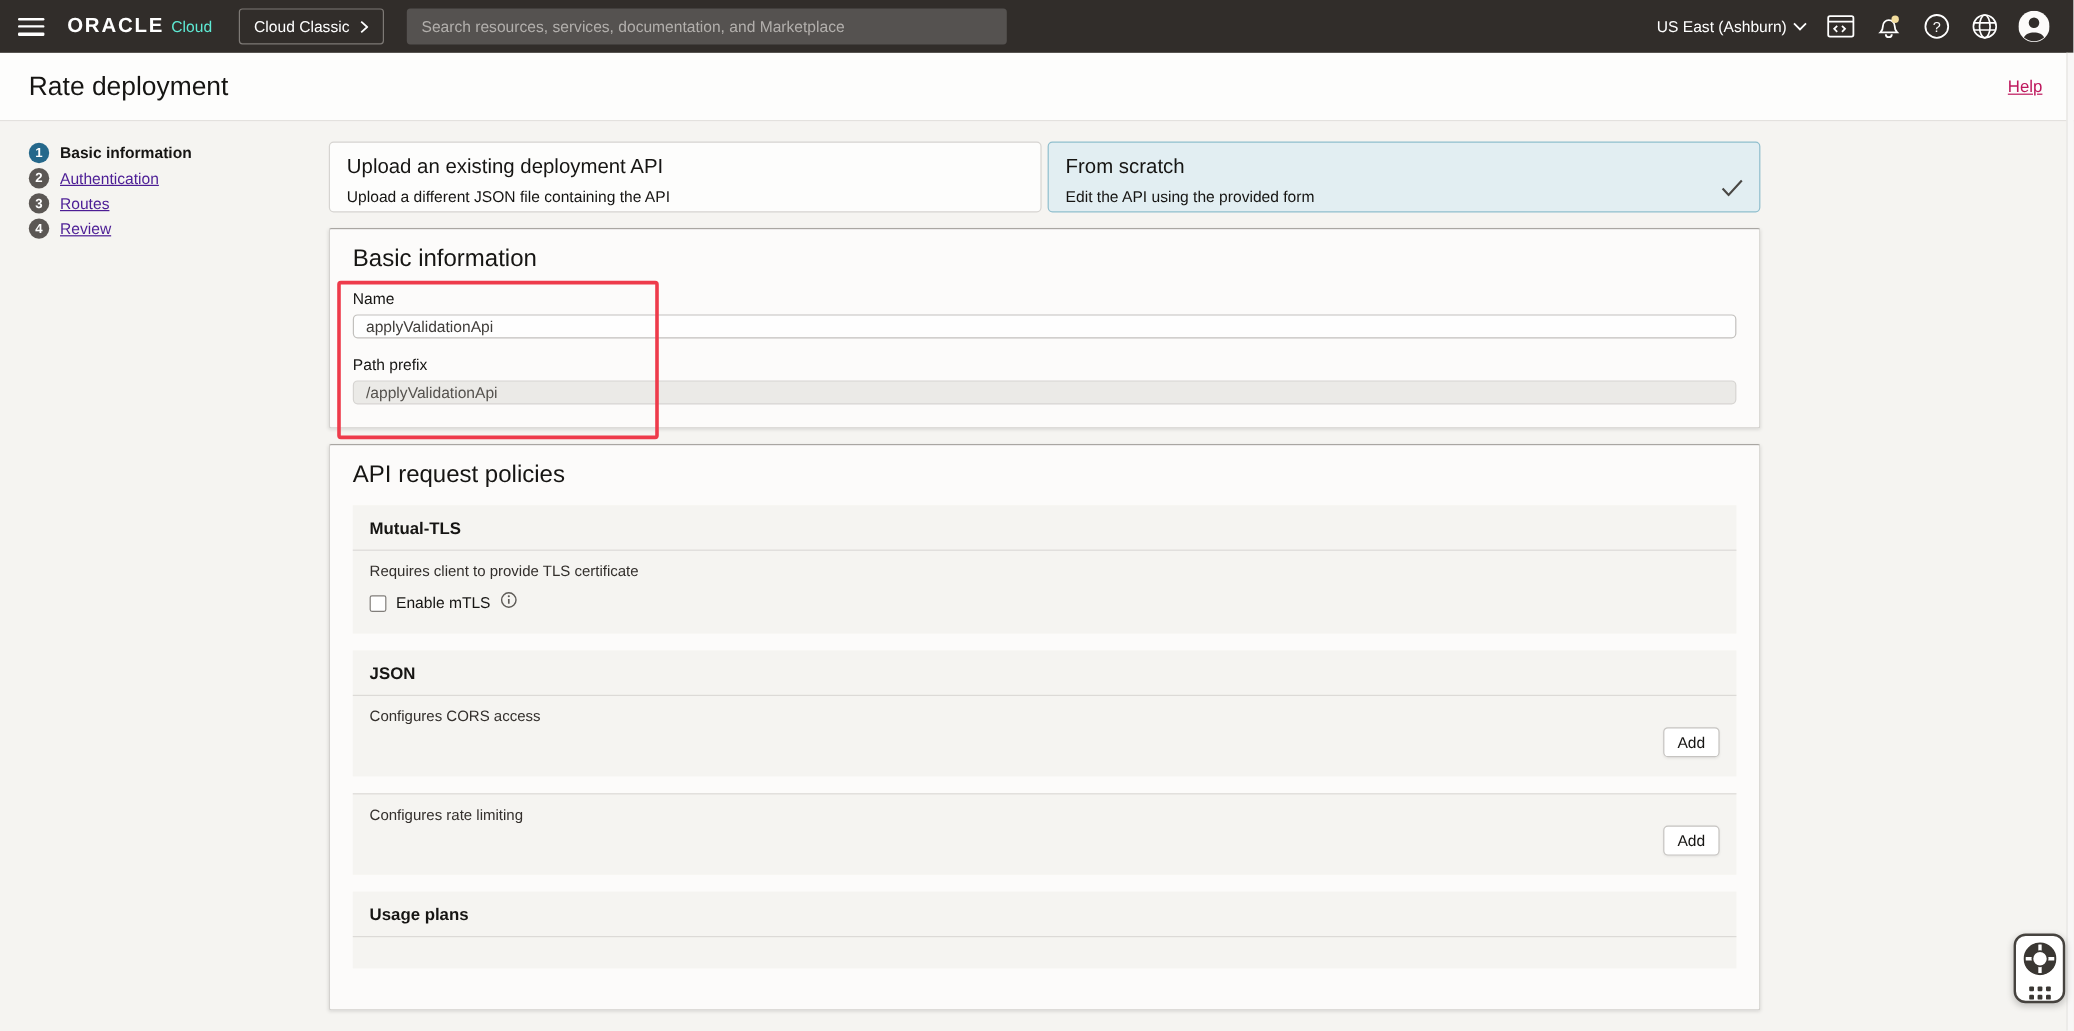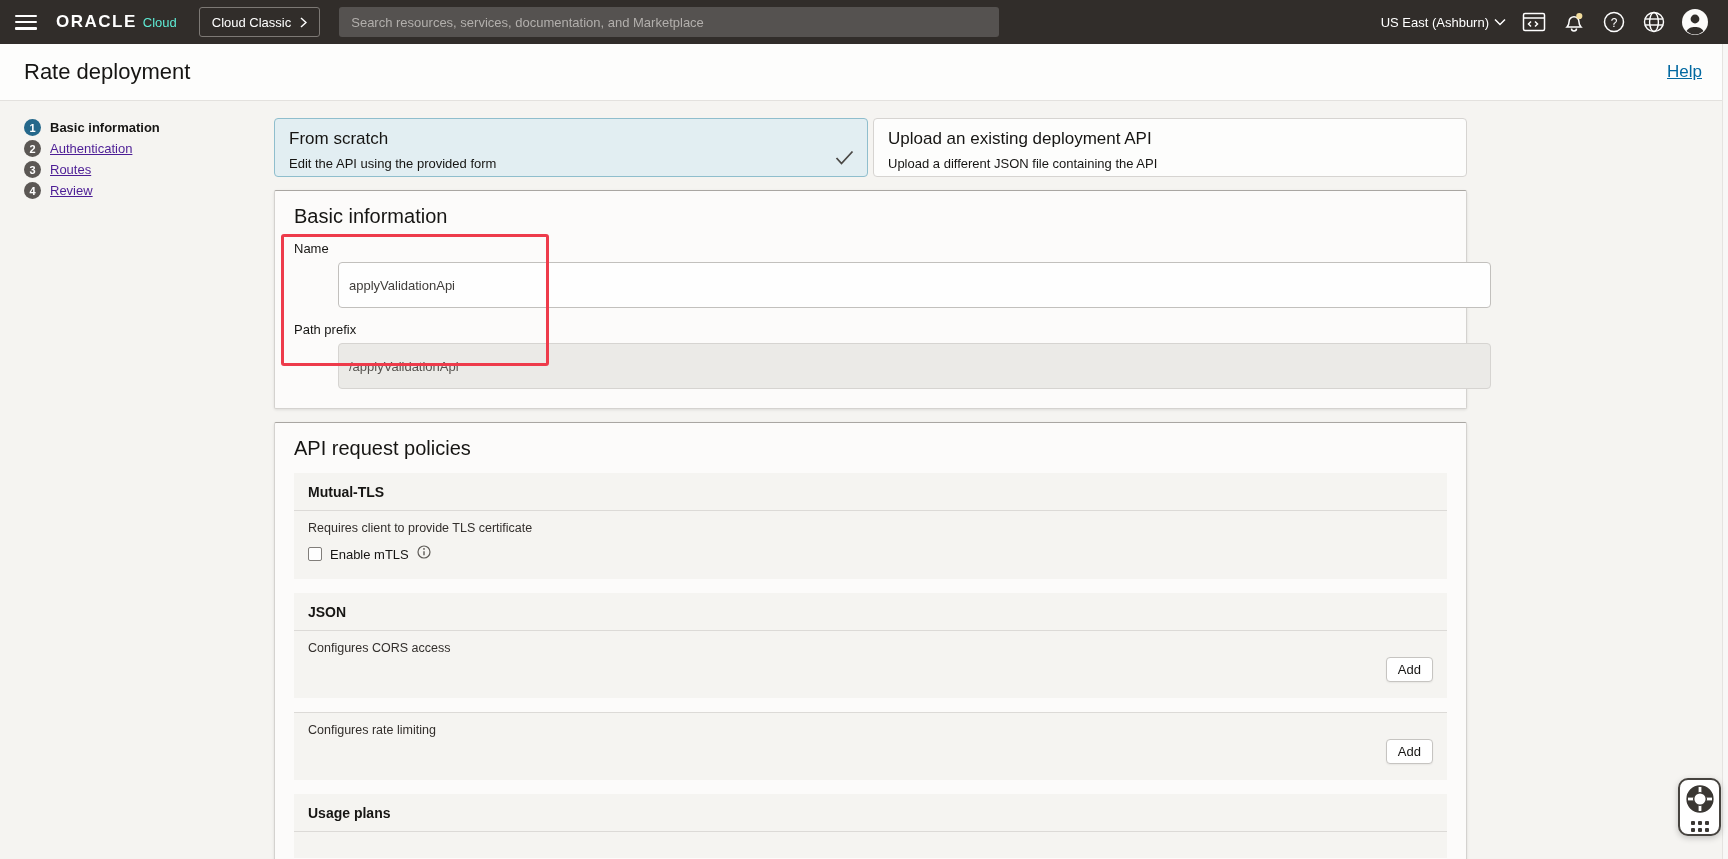--- a/index.html
+++ b/index.html
@@ -21,35 +21,35 @@
   .brand { margin-left:19px; display:flex; align-items:baseline; white-space:nowrap; }
   .brand-bold { font-weight:700; font-size:17px; letter-spacing:1.5px; color:#fff; }
   .brand-light { font-weight:400; font-size:13px; margin-left:6px; color:#5eead4; }
   .cloud-classic {
     margin-left:22px; height:30px; display:flex; align-items:center; gap:9px;
     background:transparent; border:1px solid #7d7975; border-radius:3px;
     color:#fff; font-size:13px; padding:0 12px; cursor:pointer; font-family:inherit;
   }
   .search-wrap { margin-left:19px; }
   .search-input {
-    width:660px; height:30px; background:#555250; border:none; border-radius:3px;
+    width:500px; height:30px; background:#555250; border:none; border-radius:3px;
     padding:0 12px; font-size:13px; color:#e8e6e3; font-family:inherit;
   }
   .search-input::placeholder { color:#b2afac; opacity:1; }
   .topbar-right { margin-left:auto; display:flex; align-items:center; gap:16px; }
   .region { display:flex; align-items:center; gap:5px; font-size:13px; cursor:pointer; white-space:nowrap; }
   .tb-icon { display:flex; align-items:center; justify-content:center; cursor:pointer; }
 
   
   .titlebar {
     height:57px; background:#fdfdfc; display:flex; align-items:center;
     padding:0 26px 0 24px; border-bottom:1px solid #e3e1de;
   }
   .page-title { font-size:22px; font-weight:500; color:#161513; }
-  .help-link { margin-left:auto; font-size:17px; color:#0369a1; text-decoration:underline; cursor:pointer; }
+  .help-link { margin-left:auto; font-size:14px; color:#be185d; text-decoration:underline; cursor:pointer; }
 
   
   .content { position:relative; height:758px; }
 
   .stepper { position:absolute; left:24px; top:18px; }
   .step { display:flex; align-items:center; gap:9px; height:17px; margin-bottom:4px; }
   .step-num {
     width:17px; height:17px; border-radius:50%; color:#fff; font-size:11px; font-weight:700;
     display:flex; align-items:center; justify-content:center; flex:0 0 17px;
   }
@@ -72,22 +72,22 @@
 
   
   .card {
     background:#fcfbfa; border:1px solid #d4d2cf; border-top:1px solid #a9a6a2;
     box-shadow:0 1px 3px rgba(0,0,0,0.10); border-radius:2px;
     padding:14px 19px 19px; margin-bottom:13px; position:relative;
   }
   .card h2 { font-size:20px; font-weight:400; color:#161513; margin-bottom:13px; }
   .field-label { font-size:13px; color:#161513; margin-bottom:6px; }
   .text-input {
-    width:100%; height:46px; border:1px solid #c2c0bd; border-radius:4px;
-    padding:2px 10px; font-size:13px; color:#403d3a; background:#fefefe; font-family:inherit;margin-left:44px;
+    width:100%; height:20px; border:1px solid #c2c0bd; border-radius:4px;
+    padding:2px 10px; font-size:13px; color:#403d3a; background:#fefefe; font-family:inherit;
   }
   .text-input.disabled { background:#ebeae7; border-color:#d6d4d1; color:#55524e; }
   .field-gap { margin-top:14px; }
   .annotation-rect {
     position:absolute; left:6px; top:43px; width:268px; height:132px;
     border:3px solid #ee3b4b; border-radius:3px; pointer-events:none; z-index:5;
   }
 
   
   .policies-card { padding-bottom:20px; }
@@ -215,32 +215,32 @@
     </div>
     <div class="step">
       <span class="step-num idle">4</span>
       <span class="step-label link">Review</span>
     </div>
   </div>
 
   <div class="main">
 
     <div class="opt-row">
+      <div class="opt-card plain">
+        <div class="opt-title">Upload an existing deployment API</div>
+        <div class="opt-desc">Upload a different JSON file containing the API</div>
+      </div>
       <div class="opt-card selected">
         <div class="opt-title">From scratch</div>
         <div class="opt-desc">Edit the API using the provided form</div>
         <span class="opt-check">
           <svg width="19" height="15" viewBox="0 0 19 15">
               <polyline points="1.5,8 6.5,13.5 17.5,1.5" fill="none" stroke="#4a4845" stroke-width="1.8"></polyline>
             </svg>
         </span>
-      </div>
-      <div class="opt-card plain">
-        <div class="opt-title">Upload an existing deployment API</div>
-        <div class="opt-desc">Upload a different JSON file containing the API</div>
       </div>
     </div>
 
     <div class="card">
       <h2>Basic information</h2>
       <div class="annotation-rect"></div>
       <div class="field-label">Name</div>
       <input class="text-input" type="text" value="applyValidationApi" style="">
       <div class="field-label field-gap">Path prefix</div>
       <input class="text-input disabled" type="text" disabled="" value="/applyValidationApi" style="">

